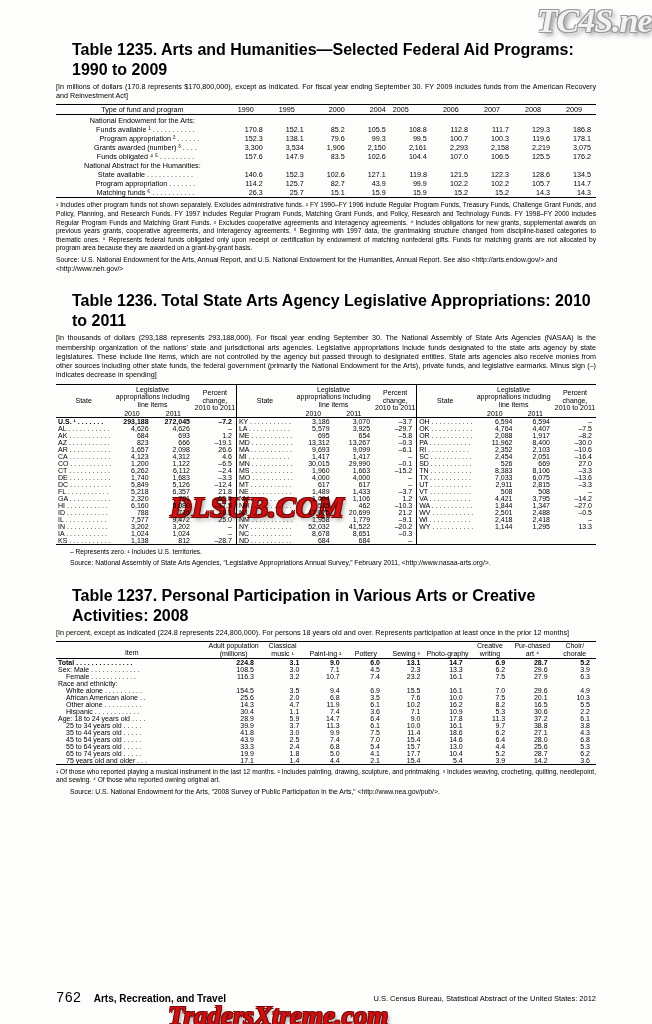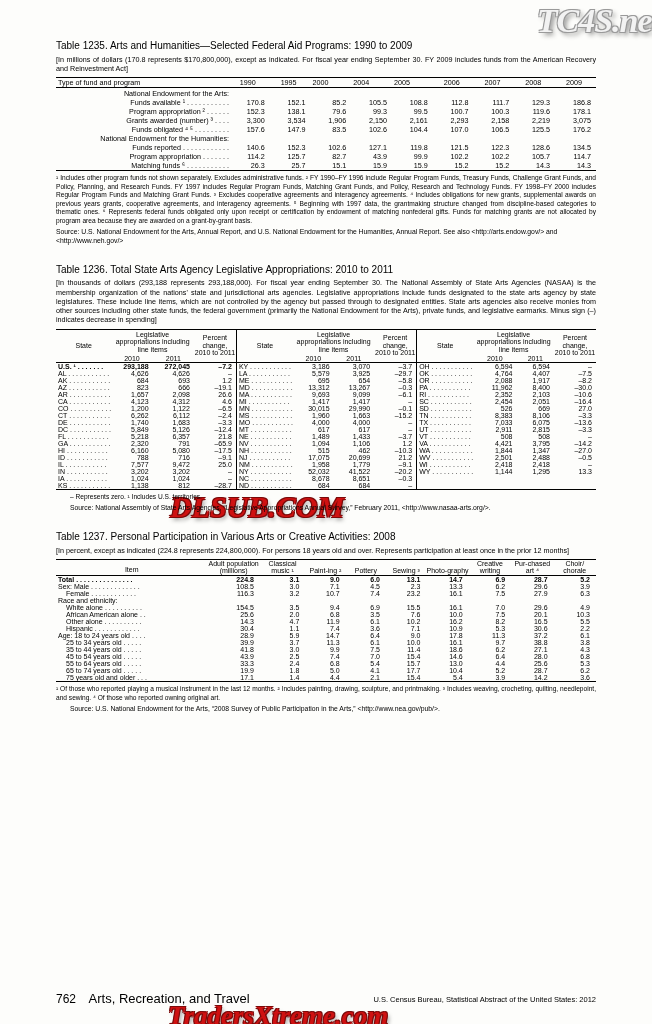--- a/index.html
+++ b/index.html
@@ -4,30 +4,30 @@
 <style>
   html,body{margin:0;padding:0;}
   body{
     width:652px;height:1024px;background:#fdfdfb;
     font-family:"Liberation Sans", sans-serif;
     color:#000;position:relative;overflow:hidden;
   }
   .page{position:relative;width:652px;height:1024px;padding:8px;}
   .content{position:absolute;left:56px;top:40px;width:540px;}
 
-  .tbl-title{font-size:10px;font-weight:normal;margin:0 0 2px 0;line-height:1.25;}
+  .tbl-title{font-size:16px;font-weight:bold;margin:0 0 2px 16px;line-height:1.25;}
   .headnote{font-size:7.2px;line-height:1.28;margin:0 0 4px 0;text-align:justify;}
 
   table{border-collapse:collapse;width:100%;}
   td,th{font-size:7.2px;padding:0;vertical-align:bottom;}
 
   
   .t1235{width:100%;}
   .t1235 .rule-top td{border-top:1.4px solid #000;}
-  .t1235 td.item{text-align:right;padding-left:2px;white-space:nowrap;}
+  .t1235 td.item{text-align:center;padding-left:2px;white-space:nowrap;}
   .t1235 td.num{text-align:right;padding:0 5px 0 2px;white-space:nowrap;}
   .t1235 td.ind1{padding-left:8px;}
   .t1235 td.ind2{padding-left:16px;}
   .hdrline td{border-bottom:0.9px solid #000;}
   .botline td{border-bottom:1.4px solid #000;}
   .rowh td{padding-top:1px;}
 
   .fn{font-size:6.6px;line-height:1.3;text-align:justify;margin-top:3px;}
   .src{font-size:6.8px;line-height:1.3;margin-top:3px;}
 
@@ -49,21 +49,21 @@
   .t1237 td.n{text-align:right;padding-right:6px;white-space:nowrap;}
   .t1237 .topline td{border-top:1.4px solid #000;}
   .t1237 .thinline td{border-bottom:0.9px solid #000;}
   .t1237 .endline td{border-bottom:1.4px solid #000;}
   .t1237 td.ind{padding-left:10px;}
 
   .sec{margin-top:18px;}
 
   
   .footer{position:absolute;left:56px;bottom:34px;width:540px;font-size:9px;}
-  .footer .pno{font-weight:normal;font-size:12px;}
+  .footer .pno{font-weight:normal;font-size:14px;font-family:Liberation Mono, monospace;}
   .footer .right{position:absolute;right:0;top:4px;font-size:7.5px;}
 
   
   .wm{position:absolute;pointer-events:none;}
   .wm-tc4s{
     top:2px;right:8px;font-size:34px;font-weight:bold;font-style:italic;
     font-family:"Liberation Serif", serif;
     color:#f2f2f2;
     text-shadow:
       -1px -1px 0 #9a9a9a, 1px -1px 0 #9a9a9a,
@@ -102,25 +102,25 @@
 
   <div class="content">
 
     <div>
       <div class="tbl-title">Table 1235. Arts and Humanities—Selected Federal Aid Programs: 1990 to 2009</div>
       <div class="headnote">[In millions of dollars (170.8 represents $170,800,000), except as indicated. For fiscal year ending September 30. FY 2009 includes funds from the American Recovery and Reinvestment Act]</div>
 
       <table class="t1235">
         <tbody>
             <tr class="rule-top hdrline">
-          <td class="item" style="text-align:left;width:185px;">Type of fund and program</td>
+          <td class="item" style="text-align:center;width:185px;">Type of fund and program</td>
           <td class="num" style="width:39px;text-align:center;">1990</td>
           <td class="num" style="width:39px;text-align:center;">1995</td>
-          <td class="num" style="width:39px;text-align:left;">2000</td>
-          <td class="num" style="width:39px;text-align:left;">2004</td>
+          <td class="num" style="width:39px;text-align:right;">2000</td>
+          <td class="num" style="width:39px;text-align:right;">2004</td>
           <td class="num" style="width:39px;text-align:left;">2005</td>
           <td class="num" style="width:39px;text-align:center;">2006</td>
           <td class="num" style="width:39px;text-align:center;">2007</td>
           <td class="num" style="width:39px;text-align:center;">2008</td>
           <td class="num" style="width:39px;text-align:center;">2009</td>
         </tr>
 
         <tr class="rowh">
           <td class="item">National Endowment for the Arts:</td>
           <td class="num"></td>
@@ -175,33 +175,33 @@
           <td class="num">147.9</td>
           <td class="num">83.5</td>
           <td class="num">102.6</td>
           <td class="num">104.4</td>
           <td class="num">107.0</td>
           <td class="num">106.5</td>
           <td class="num">125.5</td>
           <td class="num">176.2</td>
         </tr>
         <tr>
-          <td class="item">National Endowment for the Humanities:</td>
-          <td class="num"></td>
-          <td class="num"></td>
-          <td class="num"></td>
-          <td class="num"></td>
-          <td class="num"></td>
-          <td class="num"></td>
-          <td class="num"></td>
-          <td class="num"></td>
-          <td class="num"></td>
-        </tr>
-        <tr>
-          <td class="item ind1">Funds reported . . . . . . . . . . . .</td>
+          <td class="item">National Abstract for the Humanities:</td>
+          <td class="num"></td>
+          <td class="num"></td>
+          <td class="num"></td>
+          <td class="num"></td>
+          <td class="num"></td>
+          <td class="num"></td>
+          <td class="num"></td>
+          <td class="num"></td>
+          <td class="num"></td>
+        </tr>
+        <tr>
+          <td class="item ind1">State available . . . . . . . . . . . .</td>
           <td class="num">140.6</td>
           <td class="num">152.3</td>
           <td class="num">102.6</td>
           <td class="num">127.1</td>
           <td class="num">119.8</td>
           <td class="num">121.5</td>
           <td class="num">122.3</td>
           <td class="num">128.6</td>
           <td class="num">134.5</td>
         </tr>
@@ -726,17 +726,17 @@
         </table>
 
       <div class="fn">¹ Of those who reported playing a musical instrument in the last 12 months. ² Includes painting, drawing, sculpture, and printmaking. ³ Includes weaving, crocheting, quilting, needlepoint, and sewing. ⁴ Of those who reported owning original art.</div>
       <div class="src" style="padding-left:14px;">Source: U.S. National Endowment for the Arts, “2008 Survey of Public Participation in the Arts,” &lt;http://www.nea.gov/pub/&gt;.</div>
     </div>
 
   </div>
 
   <div class="footer">
     <span class="pno">762</span>
-    <span style="margin-left:10px;font-size:13px;">Arts, Recreation, and Travel</span>
+    <span style="margin-left:10px;font-size:10px;font-weight:bold;">Arts, Recreation, and Travel</span>
     <span class="right">U.S. Census Bureau, Statistical Abstract of the United States: 2012</span>
   </div>
 
 </div>
 
 </body></html>

